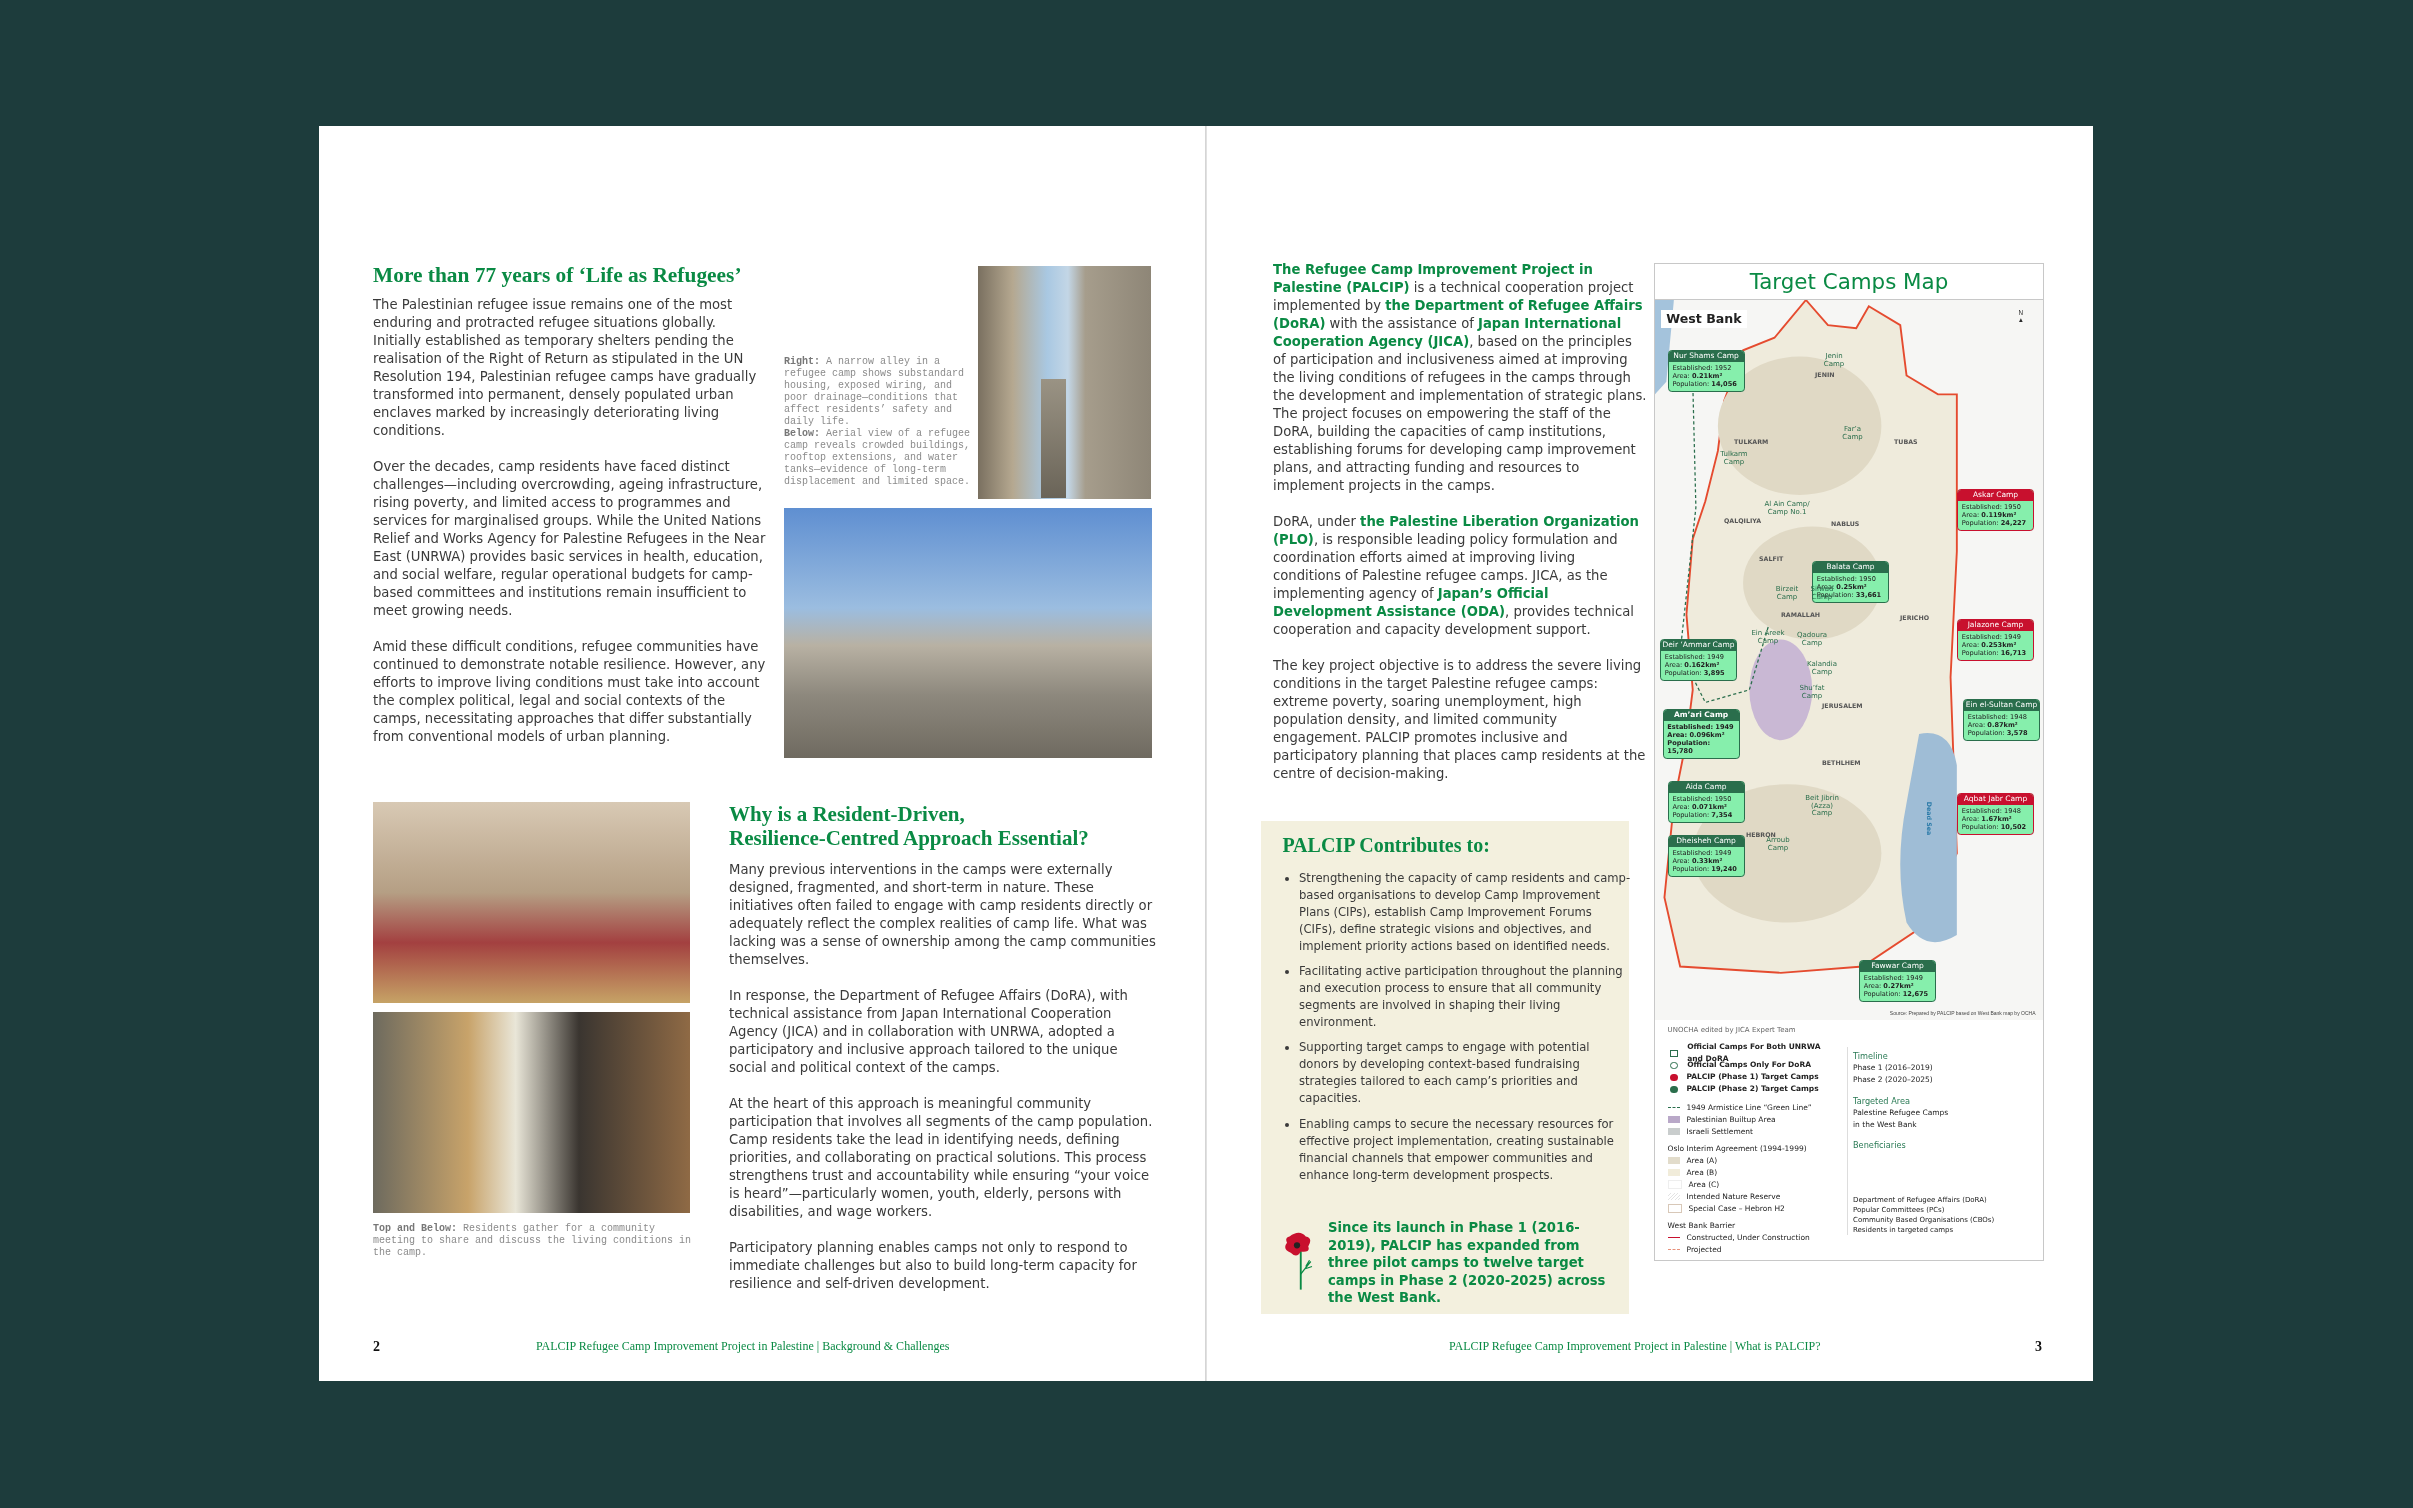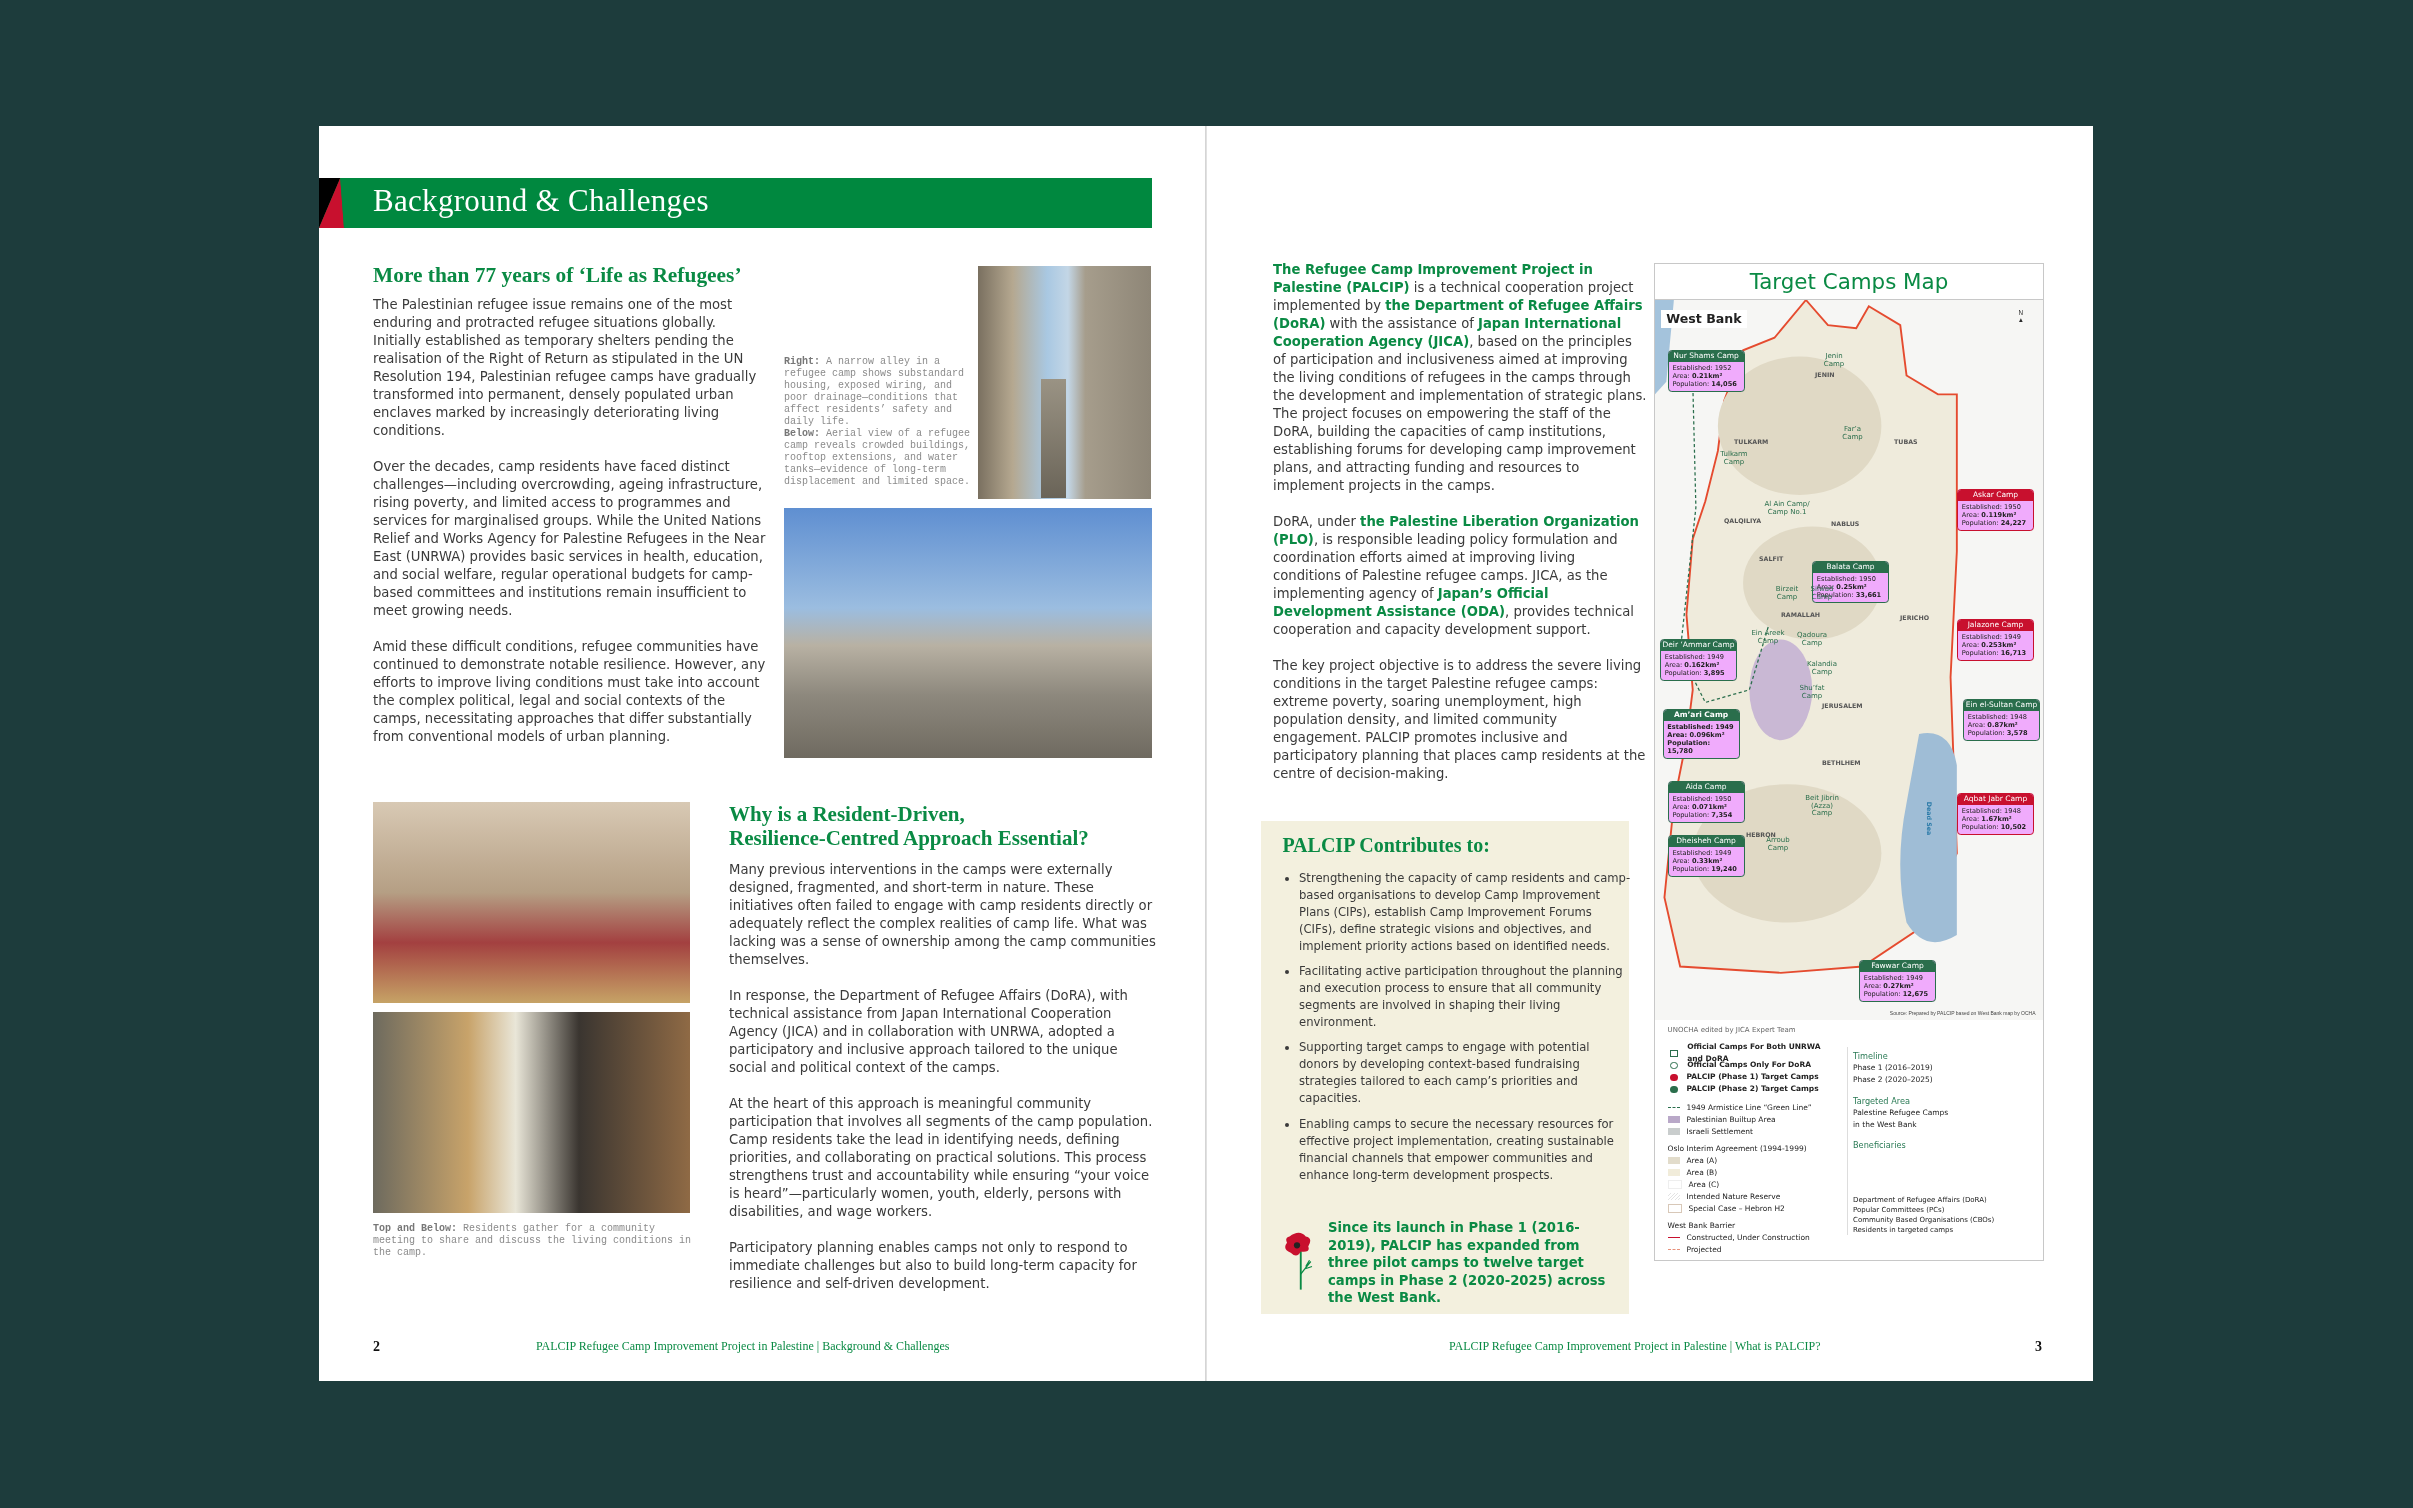--- a/index.html
+++ b/index.html
@@ -25,51 +25,41 @@
   .green{color:#0a8a44;font-weight:bold;}
   .box{position:absolute;left:54px;top:695px;width:368px;height:493px;background:#f3f0de;}
   .box h3{position:absolute;left:21.4px;top:12.6px;font-size:20px;}
   .box ul{position:absolute;left:19px;top:49px;width:333px;margin:0;padding:0 0 0 19px;font-family:"DejaVu Sans",sans-serif;font-size:11.6px;line-height:17px;color:#3a3a3a;}
   .box ul li{margin-bottom:8.2px;}
   .box .callout{position:absolute;left:67px;top:398px;width:289px;font-family:"DejaVu Sans",sans-serif;font-size:13.2px;line-height:17.6px;color:#0a8a44;font-weight:bold;}
   .mapbox{position:absolute;left:447px;top:137px;width:388px;height:996px;border:1.3px solid #c8c8c8;background:#fff;}
   .mapbox .title{position:absolute;left:0;top:0;width:388px;height:35px;border-bottom:1.3px solid #c8c8c8;text-align:center;font-family:"DejaVu Sans",sans-serif;font-size:21.4px;line-height:35px;color:#0a8a44;}
   .maparea{position:absolute;left:0;top:36px;width:388px;height:720px;background:#f6f6f4;overflow:hidden;}
   .wb-label{position:absolute;left:6.3px;top:10px;background:#fff;padding:1.3px 5px;font-family:"DejaVu Sans",sans-serif;font-size:12.6px;font-weight:bold;color:#222;}
-  .camp-card{position:absolute;width:75px;background:#f0abfc;border:0.9px solid #2a6e4c;border-radius:3.8px;font-family:"DejaVu Sans",sans-serif;font-size:6.6px;line-height:8.2px;color:#222;}
+  .camp-card{position:absolute;width:75px;background:#86efac;border:0.9px solid #2a6e4c;border-radius:3.8px;font-family:"DejaVu Sans",sans-serif;font-size:6.6px;line-height:8.2px;color:#222;}
   .camp-card.p1{border-color:#c8102e;}
   .camp-card .hd{background:#2a6e4c;color:#fff;text-align:center;font-size:7.5px;padding:1.3px 0;border-radius:3.1px 3.1px 0 0;}
   .camp-card.p1 .hd{background:#c8102e;}
   .camp-card .bd{padding:1.9px 3.8px 2.5px 3.8px;}
   .city{position:absolute;font-family:"DejaVu Sans",sans-serif;font-size:6.3px;color:#555;font-weight:bold;}
   .camp-name{position:absolute;font-family:"DejaVu Sans",sans-serif;font-size:7px;line-height:7.5px;color:#2a6e4c;text-align:center;}
   .legend{position:absolute;left:0;top:757px;width:388px;height:238px;font-family:"DejaVu Sans",sans-serif;}
   .legend .src{position:absolute;left:12.6px;top:5px;font-size:7px;color:#666;}
   .legend .left-col{position:absolute;left:12.6px;top:26.4px;width:170px;font-size:7.5px;line-height:12px;color:#222;}
   .legend .left-col .row{display:flex;align-items:center;height:12px;}
   .legend .sw{display:inline-block;width:12.6px;height:7.5px;margin-right:6.3px;flex:0 0 auto;}
   .legend .right-col{position:absolute;left:192px;top:26.4px;width:182px;font-size:7.5px;line-height:12px;color:#222;border-left:0.6px solid #ddd;padding-left:5px;}
   .legend .right-col .h{color:#2a7a55;font-size:8.2px;margin-top:2.5px;}
   .legend .sub{font-size:7.5px;margin-top:5px;}
   .scale{position:absolute;right:7.5px;bottom:3.8px;font-size:5px;color:#444;}
 </style>
 </head>
 <body>
 
 <div class="page left">
-  <div class="banner">
-    <svg class="flag" viewBox="0 0 80 80">
-      <polygon points="0,0 80,0 80,80 0,80" fill="#00883f"></polygon>
-      <polygon points="0,0 34,0 0,80" fill="#000"></polygon>
-      <polygon points="0,0 34,0 34,80 0,80" fill="none"></polygon>
-      <polygon points="34,0 0,80 40,80" fill="#c8102e"></polygon>
-      <polygon points="34,0 40,80 40,0" fill="#00883f"></polygon>
-    </svg>
-    <h1>Background &amp; Challenges</h1>
-  </div>
 
   <h2 class="serif-h" style="position:absolute;left:54px;top:137px;font-size:21.4px;">More than 77 years of ‘Life as Refugees’</h2>
 
   <div class="body" style="position:absolute;left:54px;top:170px;width:393px;">
     <p>The Palestinian refugee issue remains one of the most enduring and protracted refugee situations globally. Initially established as temporary shelters pending the realisation of the Right of Return as stipulated in the UN Resolution 194, Palestinian refugee camps have gradually transformed into permanent, densely populated urban enclaves marked by increasingly deteriorating living conditions.</p>
     <p>Over the decades, camp residents have faced distinct challenges—including overcrowding, ageing infrastructure, rising poverty, and limited access to programmes and services for marginalised groups. While the United Nations Relief and Works Agency for Palestine Refugees in the Near East (UNRWA) provides basic services in health, education, and social welfare, regular operational budgets for camp-based committees and institutions remain insufficient to meet growing needs.</p>
     <p>Amid these difficult conditions, refugee communities have continued to demonstrate notable resilience. However, any efforts to improve living conditions must take into account the complex political, legal and social contexts of the camps, necessitating approaches that differ substantially from conventional models of urban planning.</p>
   </div>
 
   <div class="caption" style="left:465px;top:230px;width:189px;">

